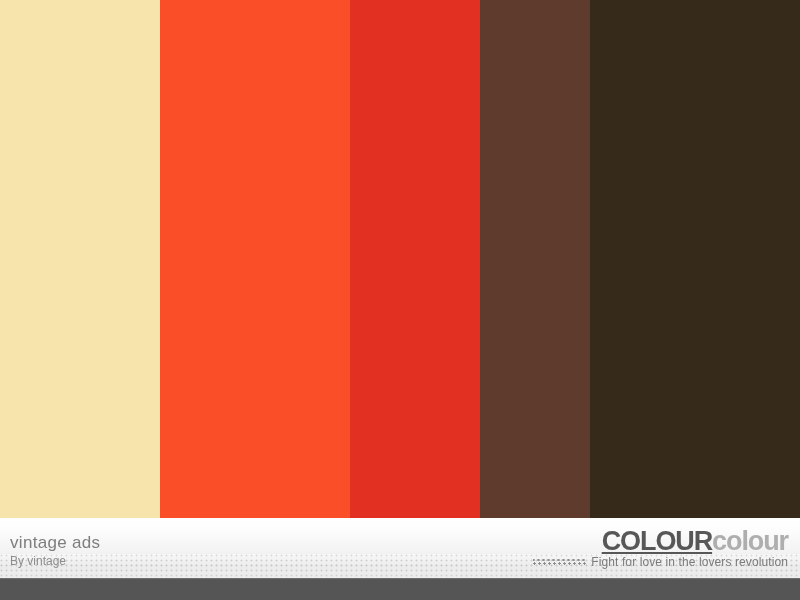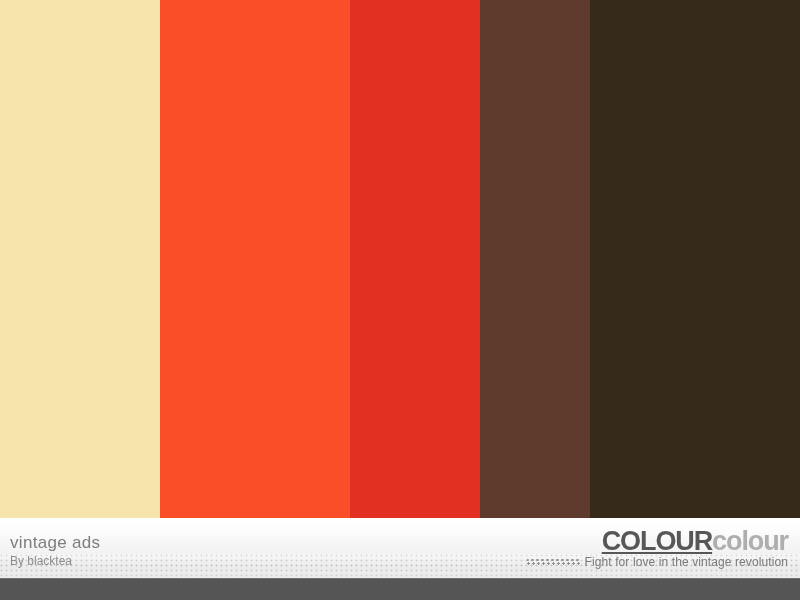--- a/index.html
+++ b/index.html
@@ -142,30 +142,30 @@
     <div class="swatch" title="#362B1B" style="background: rgb(54, 43, 27); width: 210px; flex: 0 0 210px;"></div>
   </div>
 
   <div id="footer">
 
     <div id="dot-band"></div>
     <div id="dot-band-fade"></div>
 
     <div id="title-block">
       <div id="palette-title">vintage ads</div>
-      <div id="palette-author">By blacktea</div>
+      <div id="palette-author">By vintage</div>
     </div>
 
     <div id="brand-block">
       <div id="brand-wordmark">
         <span class="w1" style="color: rgb(87, 87, 87); text-decoration: underline;">COLOUR</span><span class="w2" style="color: rgb(174, 174, 174);">colour</span>
       </div>
       <div id="brand-tagline">
         <span id="tagline-leader"></span>
-        <span id="tagline-text">Fight for love in the vintage revolution</span>
+        <span id="tagline-text">Fight for love in the lovers revolution</span>
       </div>
     </div>
 
   </div>
 
   <div id="bottom-bar" style="background: rgb(85, 85, 85);"></div>
 
 </div>
 
 </body></html>

